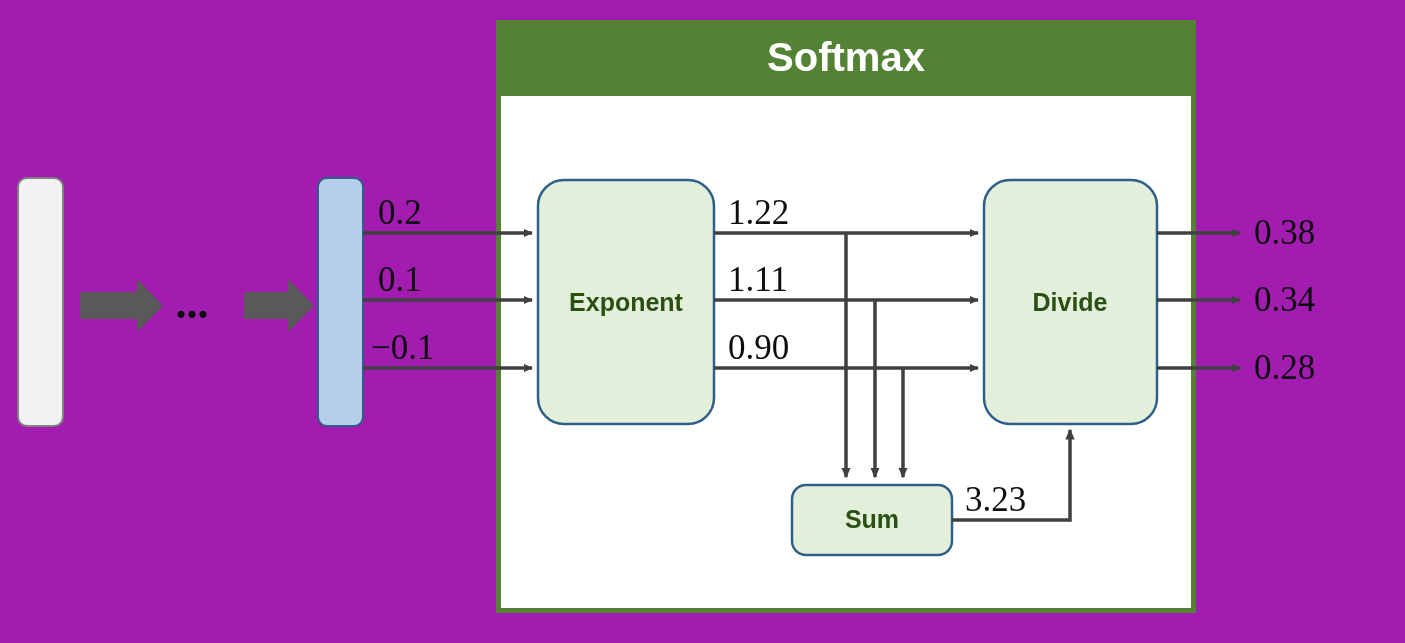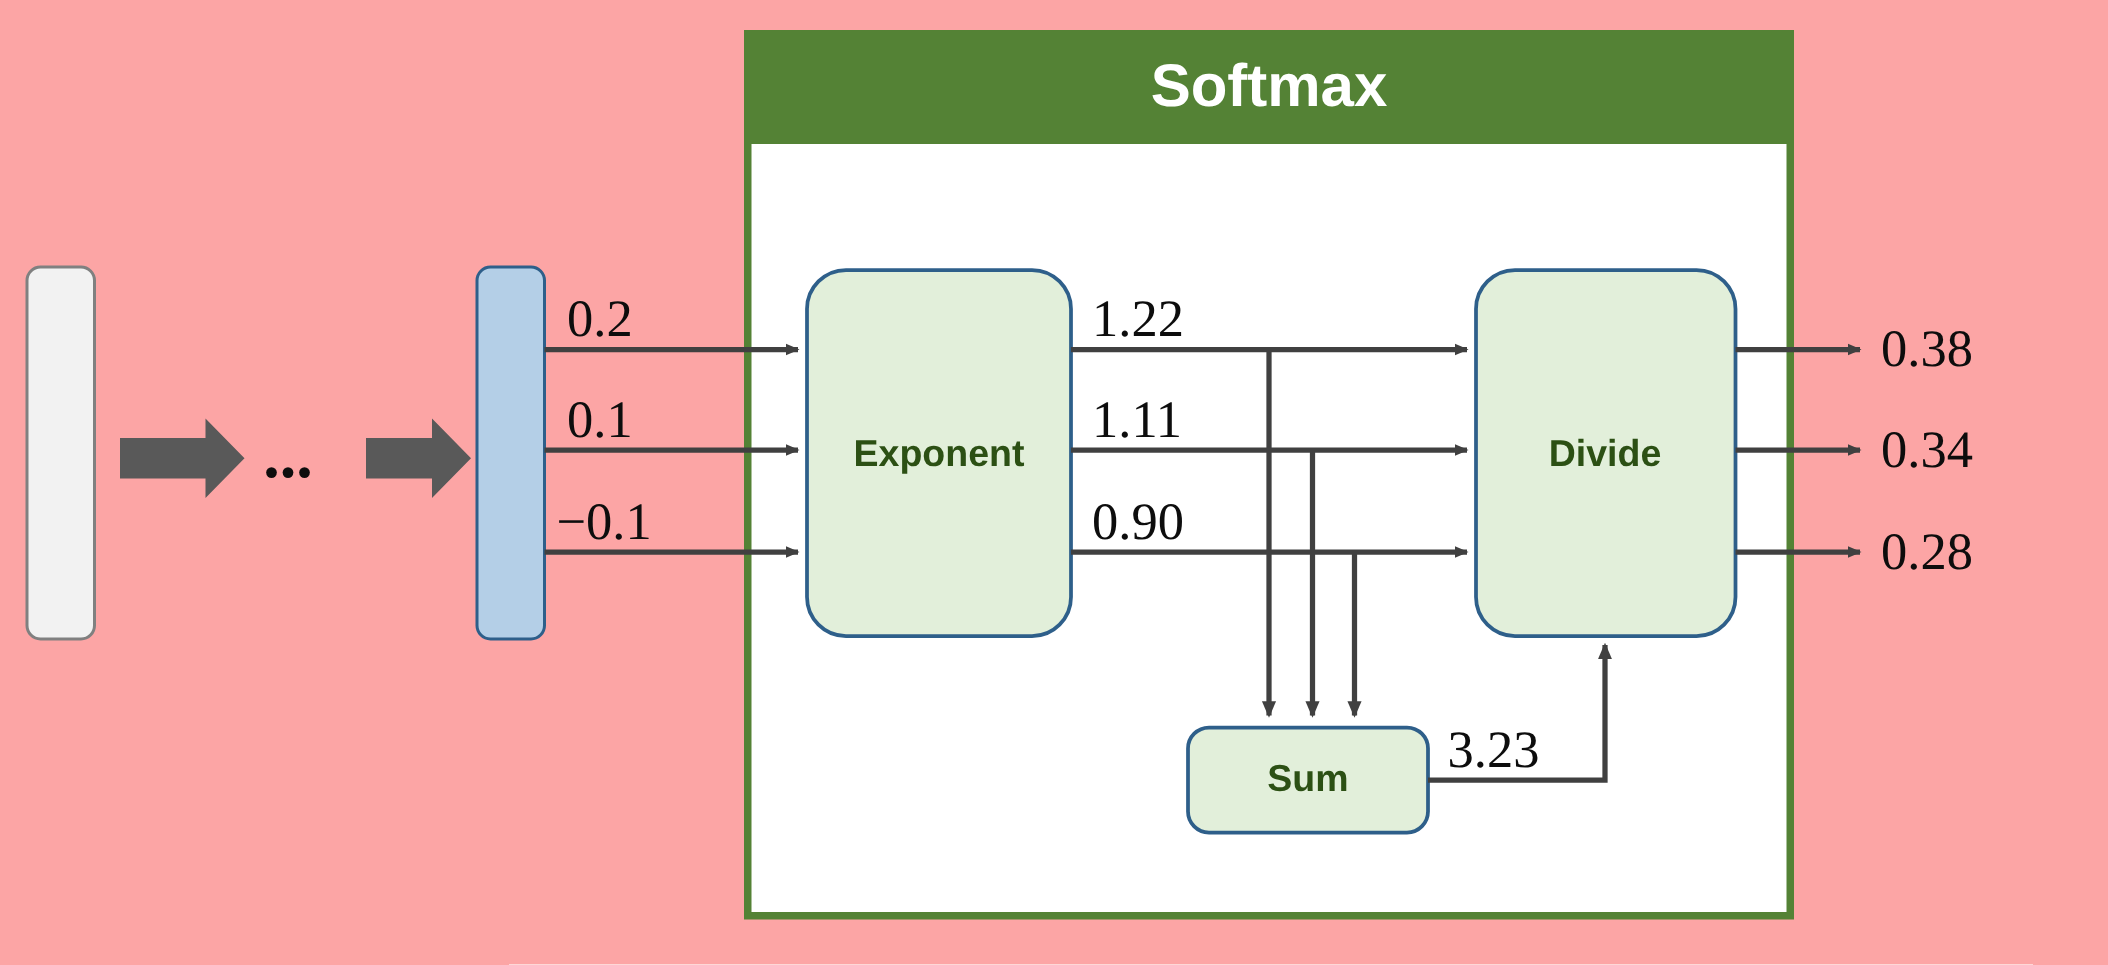--- a/index.html
+++ b/index.html
@@ -10,21 +10,21 @@
   body {
     width: 1405px;
     height: 643px;
     font-family: "Liberation Sans", sans-serif;
     overflow: hidden;
   }
   #stage {
     position: relative;
     width: 1405px;
     height: 643px;
-    background: #fca5a5;
+    background: #a21caf;
   }
   #diagram {
     position: absolute;
     left: 0;
     top: 0;
     width: 1405px;
     height: 643px;
   }
   .num-label {
     font-family: "Liberation Serif", serif;

